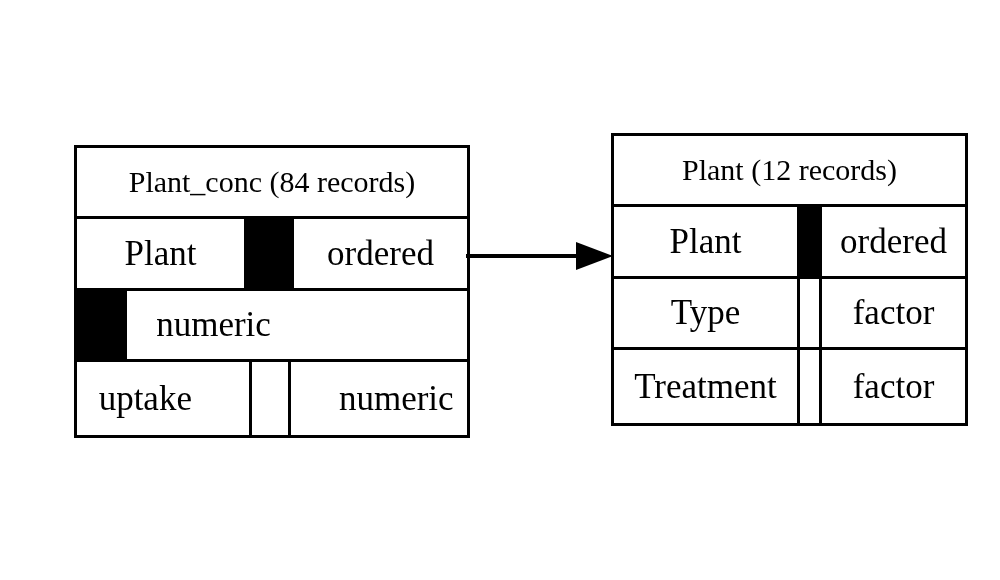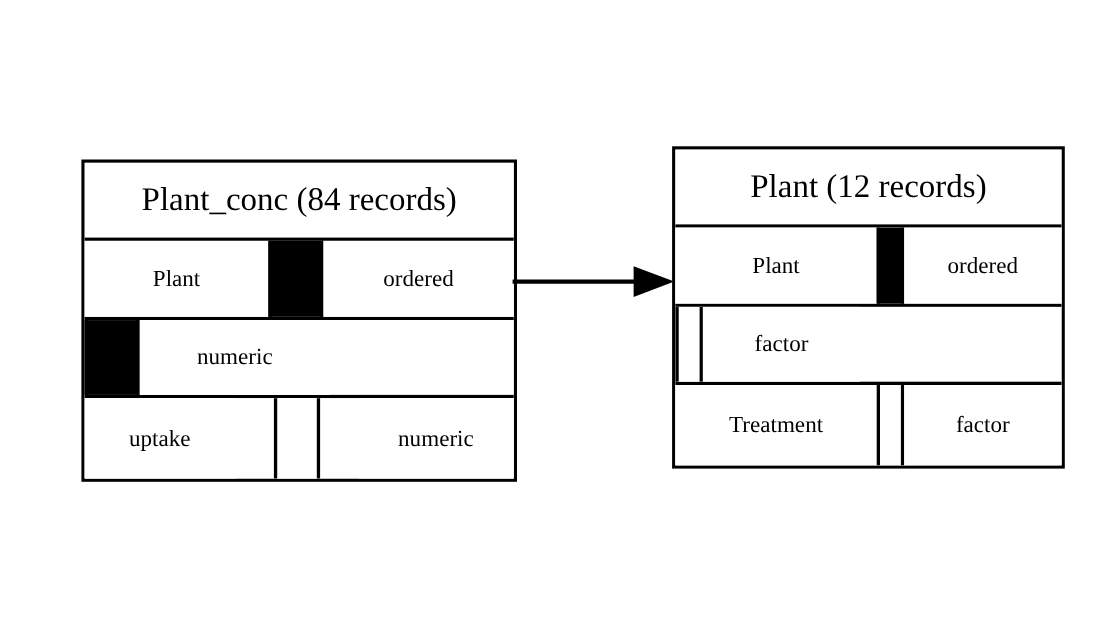--- a/index.html
+++ b/index.html
@@ -59,21 +59,21 @@
   }
 
   .cell-name,
   .cell-key,
   .cell-type {
     box-sizing: border-box;
     display: flex;
     align-items: center;
     justify-content: center;
     text-align: center;
-    font-size: 21px;
+    font-size: 35px;
     line-height: 1;
     white-space: nowrap;
     background: #ffffff;
     overflow: hidden;
   }
 
   .cell-key {
     border-left: 3px solid #000000;
     border-right: 3px solid #000000;
     background: #ffffff;
@@ -156,20 +156,21 @@
 
     <div class="entity-title">Plant (12 records)</div>
 
     <div class="field-row">
       <div class="cell-name">Plant</div>
       <div class="cell-key is-key"></div>
       <div class="cell-type">ordered</div>
     </div>
 
     <div class="field-row">
+      <div class="cell-name">Type</div>
       <div class="cell-key"></div>
       <div class="cell-type">factor</div>
     </div>
 
     <div class="field-row last">
       <div class="cell-name">Treatment</div>
       <div class="cell-key"></div>
       <div class="cell-type">factor</div>
     </div>
   </div>

